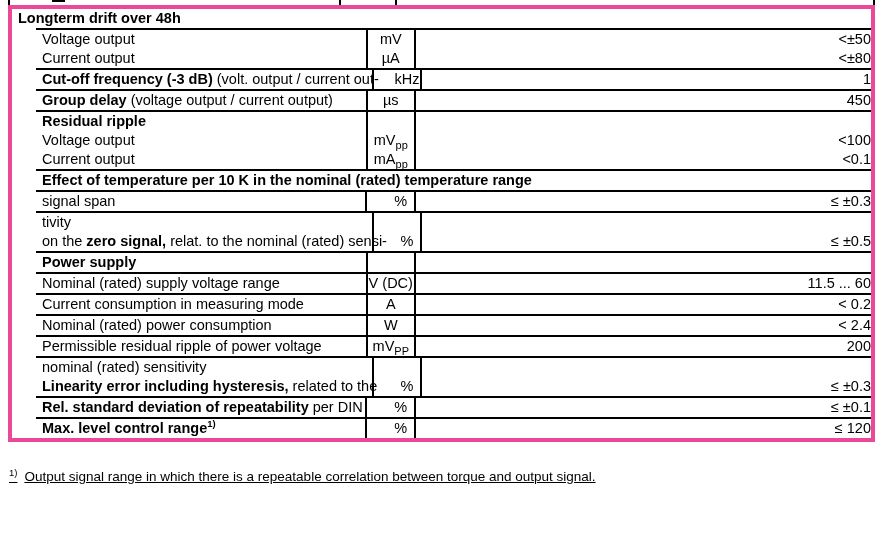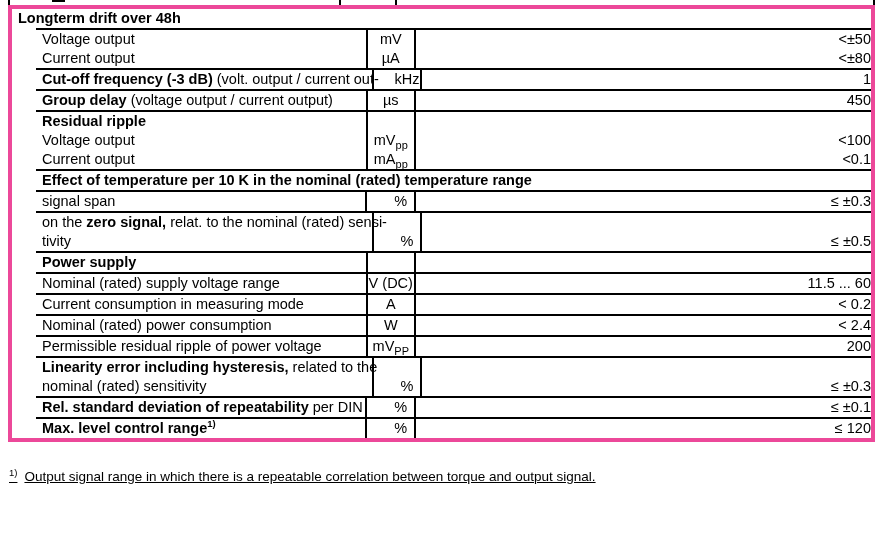--- a/index.html
+++ b/index.html
@@ -120,22 +120,22 @@
         </div>
         <div class="td td-unit bottom">
           <div class="line"><span>%</span></div>
         </div>
         <div class="td td-value bottom">
           <div class="line">≤ ±0.3</div>
         </div>
       </div>
       <div class="tr">
         <div class="td td-param">
+          <div class="line"><span>tivity</span></div>
           <div class="line"><span>on the </span><span class="b">zero signal,</span><span> relat. to the nominal (rated) sensi-</span></div>
-          <div class="line"><span>tivity</span></div>
         </div>
         <div class="td td-unit bottom">
           <div class="line"><span>%</span></div>
         </div>
         <div class="td td-value bottom">
           <div class="line">≤ ±0.5</div>
         </div>
       </div>
       <div class="tr">
         <div class="td td-param">
@@ -183,22 +183,22 @@
         </div>
         <div class="td td-unit">
           <div class="line"><span>mV</span><sub>PP</sub></div>
         </div>
         <div class="td td-value">
           <div class="line">200</div>
         </div>
       </div>
       <div class="tr">
         <div class="td td-param">
+          <div class="line"><span>nominal (rated) sensitivity</span></div>
           <div class="line"><span class="b">Linearity error including hysteresis,</span><span> related to the</span></div>
-          <div class="line"><span>nominal (rated) sensitivity</span></div>
         </div>
         <div class="td td-unit bottom">
           <div class="line"><span>%</span></div>
         </div>
         <div class="td td-value bottom">
           <div class="line">≤ ±0.3</div>
         </div>
       </div>
       <div class="tr">
         <div class="td td-param">

